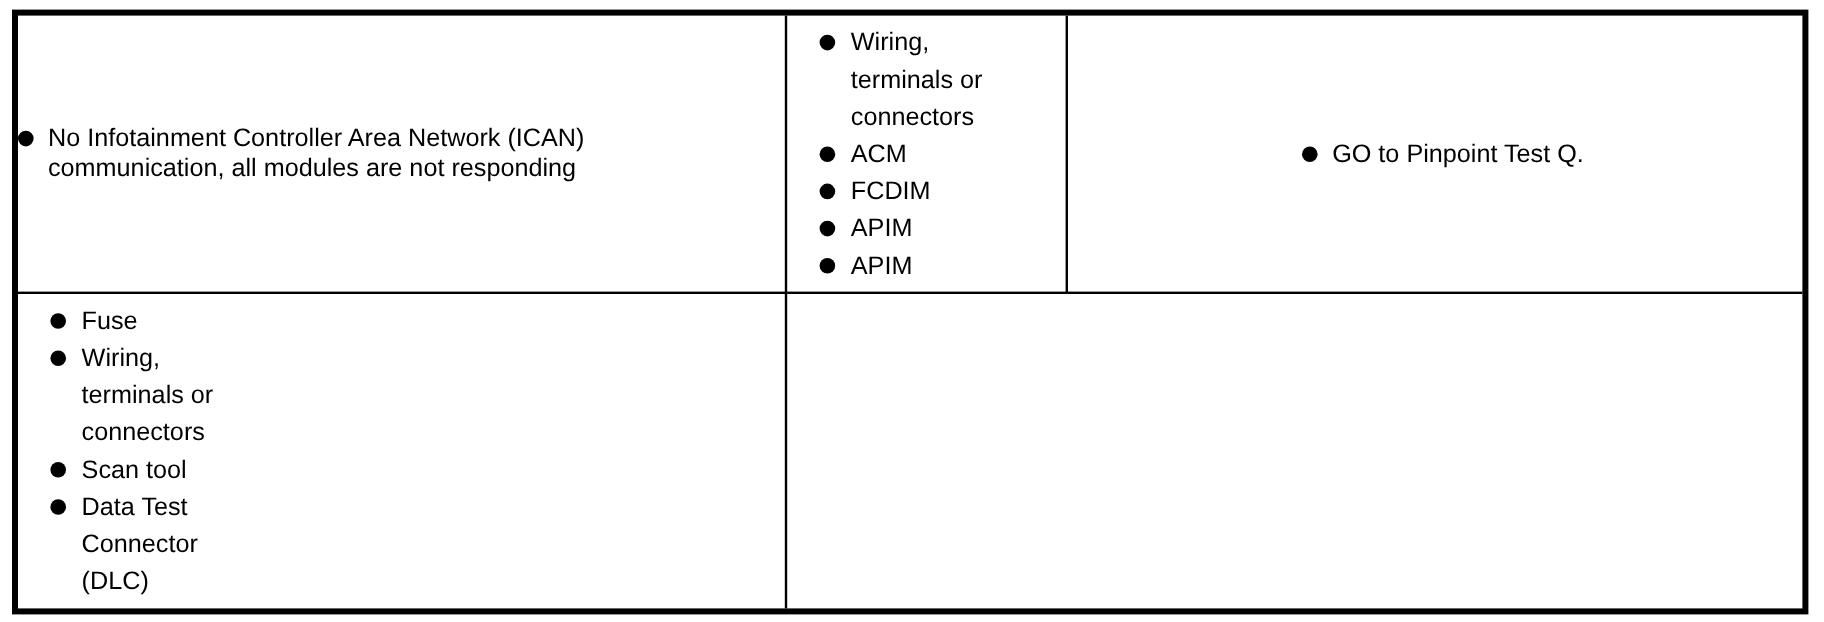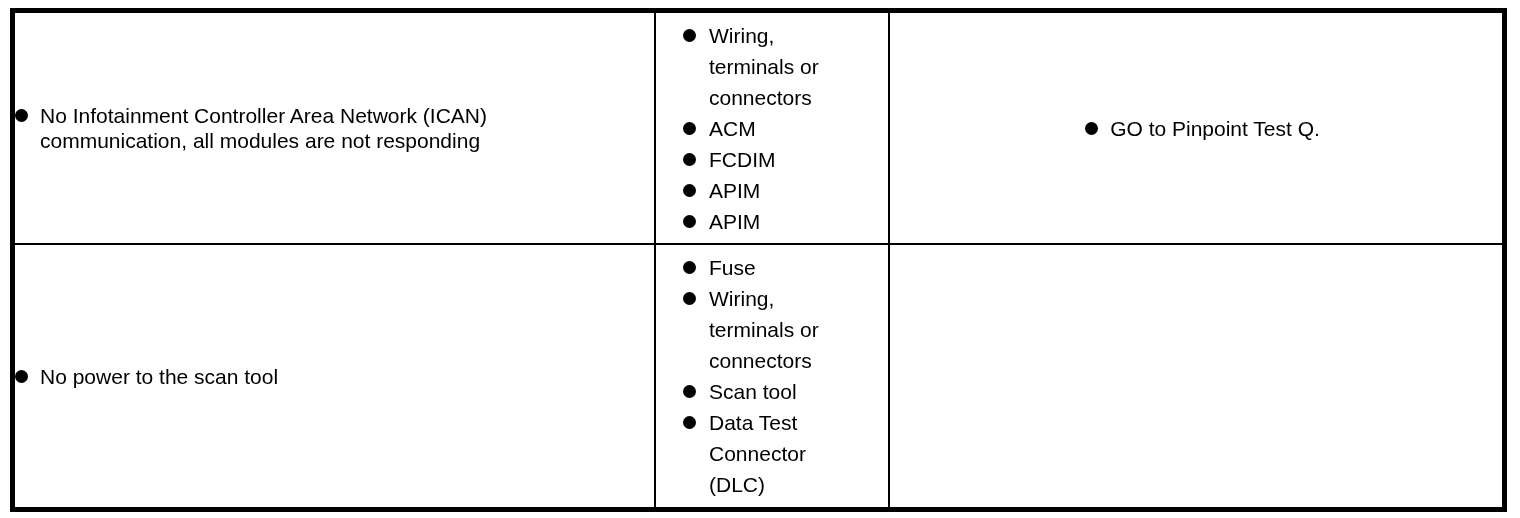--- a/index.html
+++ b/index.html
@@ -107,26 +107,20 @@
         </div>
       </div>
 
     <div class="cell c3 r1">
         <div class="bullet-item">
           <span class="dot"></span>
           <span class="bullet-text">GO to Pinpoint Test Q.</span>
         </div>
       </div>
 
-    <div class="cell c1 r2">
-        <div class="bullet-item">
-          <span class="dot"></span>
-          <span class="bullet-text">No power to the scan tool</span>
-        </div>
-      </div>
 
     <div class="cell c2 r2">
         <div class="bullet-item">
           <span class="dot"></span>
           <span class="bullet-text">Fuse</span>
         </div>
         <div class="bullet-item">
           <span class="dot"></span>
           <span class="bullet-text">Wiring, terminals or connectors</span>
         </div>

